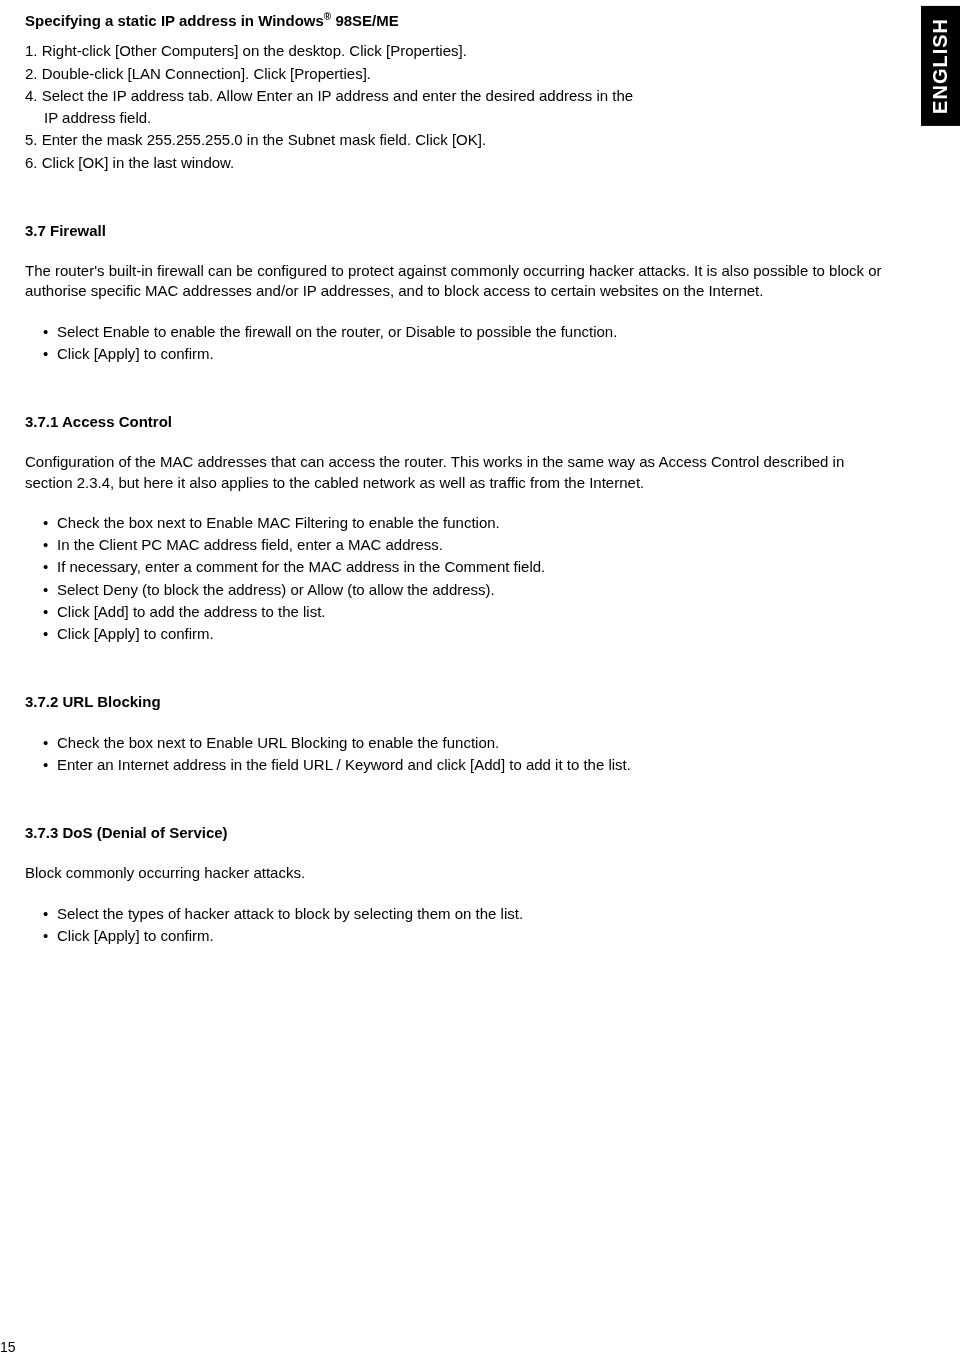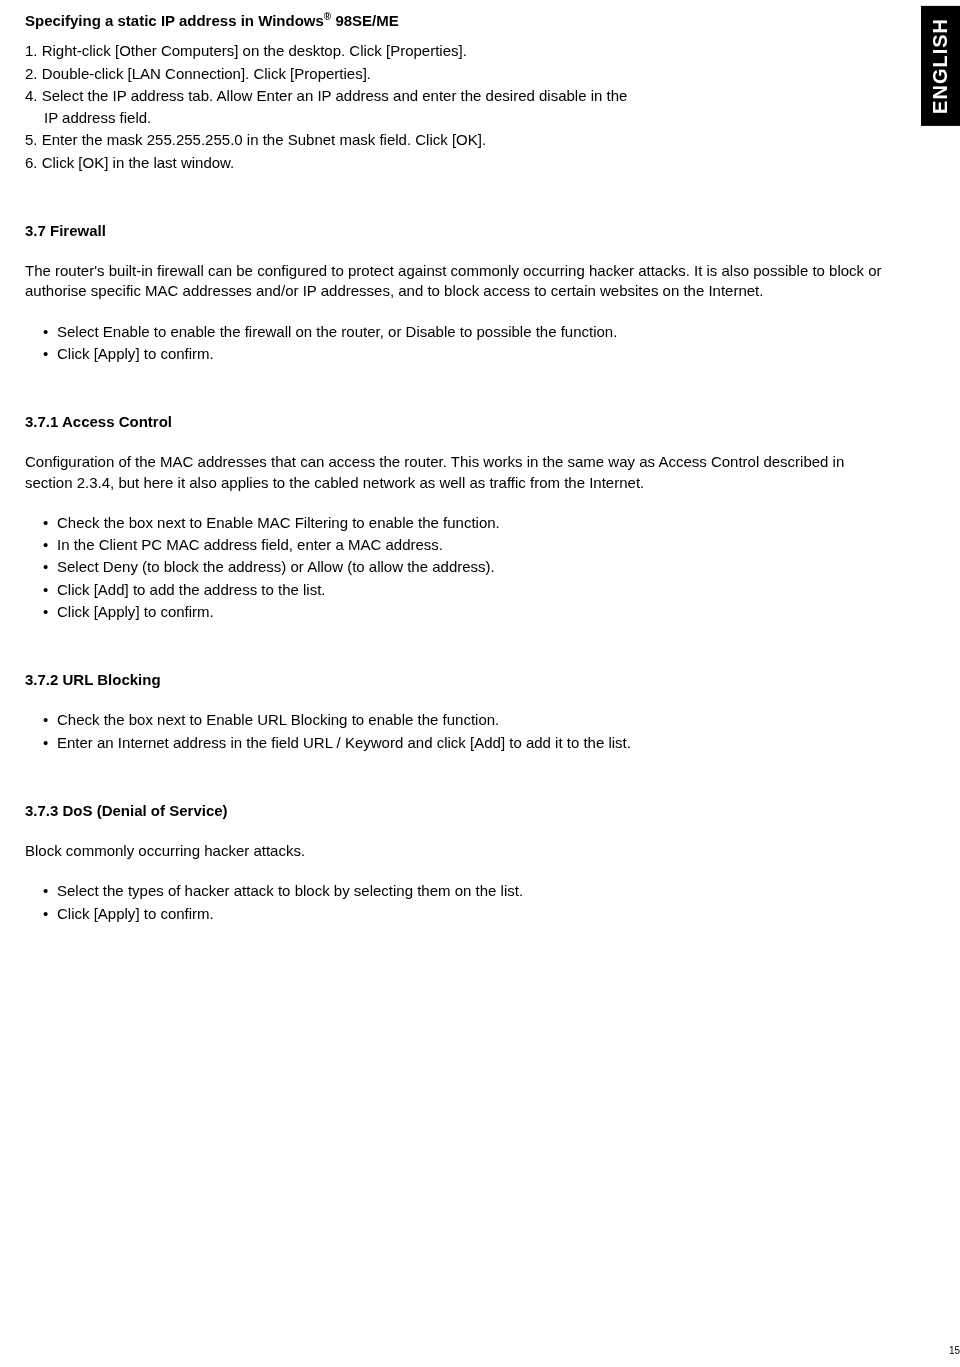--- a/index.html
+++ b/index.html
@@ -40,22 +40,22 @@
       content: "•";
       position: absolute;
       left: 0;
       top: 0;
     }
     .page-num {
       position: absolute;
       bottom: 10px;
       left: 0;
       width: 100%;
-      text-align: right;
-      font-size: 10px;
+      text-align: left;
+      font-size: 14px;
     }
     b { font-weight: normal; }
   </style>
 </head>
 <body>
 
 <div class="lang-tab">ENGLISH</div>
 
 <div class="content">
 
@@ -63,21 +63,21 @@
     <span>Specifying a static IP address in Windows</span><sup>®</sup><span> 98SE/ME</span>
   </div>
 
   <div class="step-line">
     <span>1. </span><span>Right-click [</span><b>Other Computers</b><span>] on the desktop. Click [</span><b>Properties</b><span>].</span>
   </div>
   <div class="step-line">
     <span>2. </span><span>Double-click [</span><b>LAN Connection</b><span>]. Click [</span><b>Properties</b><span>].</span>
   </div>
   <div class="step-line">
-    <span>4. </span><span>Select the </span><b>IP address</b><span> tab. Allow </span><b>Enter an IP address</b><span> and enter the desired disable in the </span>
+    <span>4. </span><span>Select the </span><b>IP address</b><span> tab. Allow </span><b>Enter an IP address</b><span> and enter the desired address in the </span>
   </div>
   <div class="step-line indent">
     <b>IP address</b><span> field.</span>
   </div>
   <div class="step-line">
     <span>5. </span><span>Enter the mask 255.255.255.0 in the </span><b>Subnet mask</b><span> field. Click [</span><b>OK</b><span>].</span>
   </div>
   <div class="step-line">
     <span>6. </span><span>Click [</span><b>OK</b><span>] in the last window.</span>
   </div>
@@ -89,20 +89,21 @@
     <li><span>Click [</span><b>Apply</b><span>] to confirm.</span></li>
   </ul>
 
   <div class="section-heading">3.7.1  Access Control</div>
   <div class="para">
     <span>Configuration of the MAC addresses that can access the router. This works in the same way as </span><b>Access Control</b><span> described in section 2.3.4, but here it also applies to the cabled network as well as traffic from the Internet.</span>
   </div>
   <ul class="bullets">
     <li><span>Check the box next to </span><b>Enable MAC Filtering</b><span> to enable the function.</span></li>
     <li><span>In the </span><b>Client PC MAC address</b><span> field, enter a MAC address.</span></li>
+    <li><span>If necessary, enter a comment for the MAC address in the </span><b>Comment</b><span> field.</span></li>
     <li><span>Select </span><b>Deny</b><span> (to block the address) or </span><b>Allow</b><span> (to allow the address).</span></li>
     <li><span>Click [</span><b>Add</b><span>] to add the address to the list.</span></li>
     <li><span>Click [</span><b>Apply</b><span>] to confirm.</span></li>
   </ul>
 
   <div class="section-heading">3.7.2  URL Blocking</div>
   <ul class="bullets">
     <li><span>Check the box next to </span><b>Enable URL Blocking</b><span> to enable the function.</span></li>
     <li><span>Enter an Internet address in the field </span><b>URL / Keyword</b><span> and click [</span><b>Add</b><span>] to add it to the list.</span></li>
   </ul>

